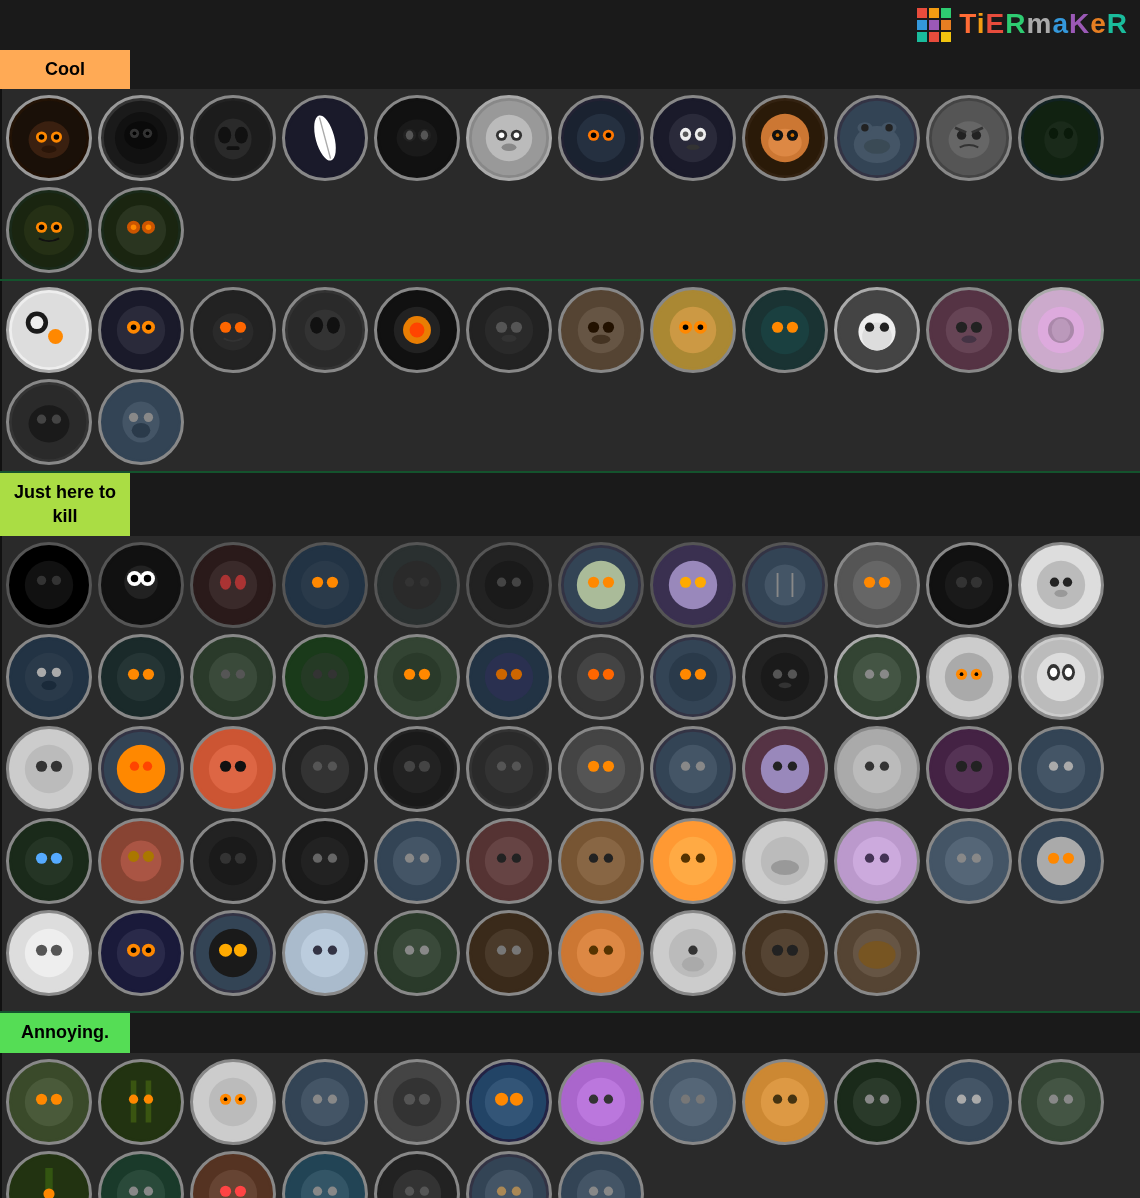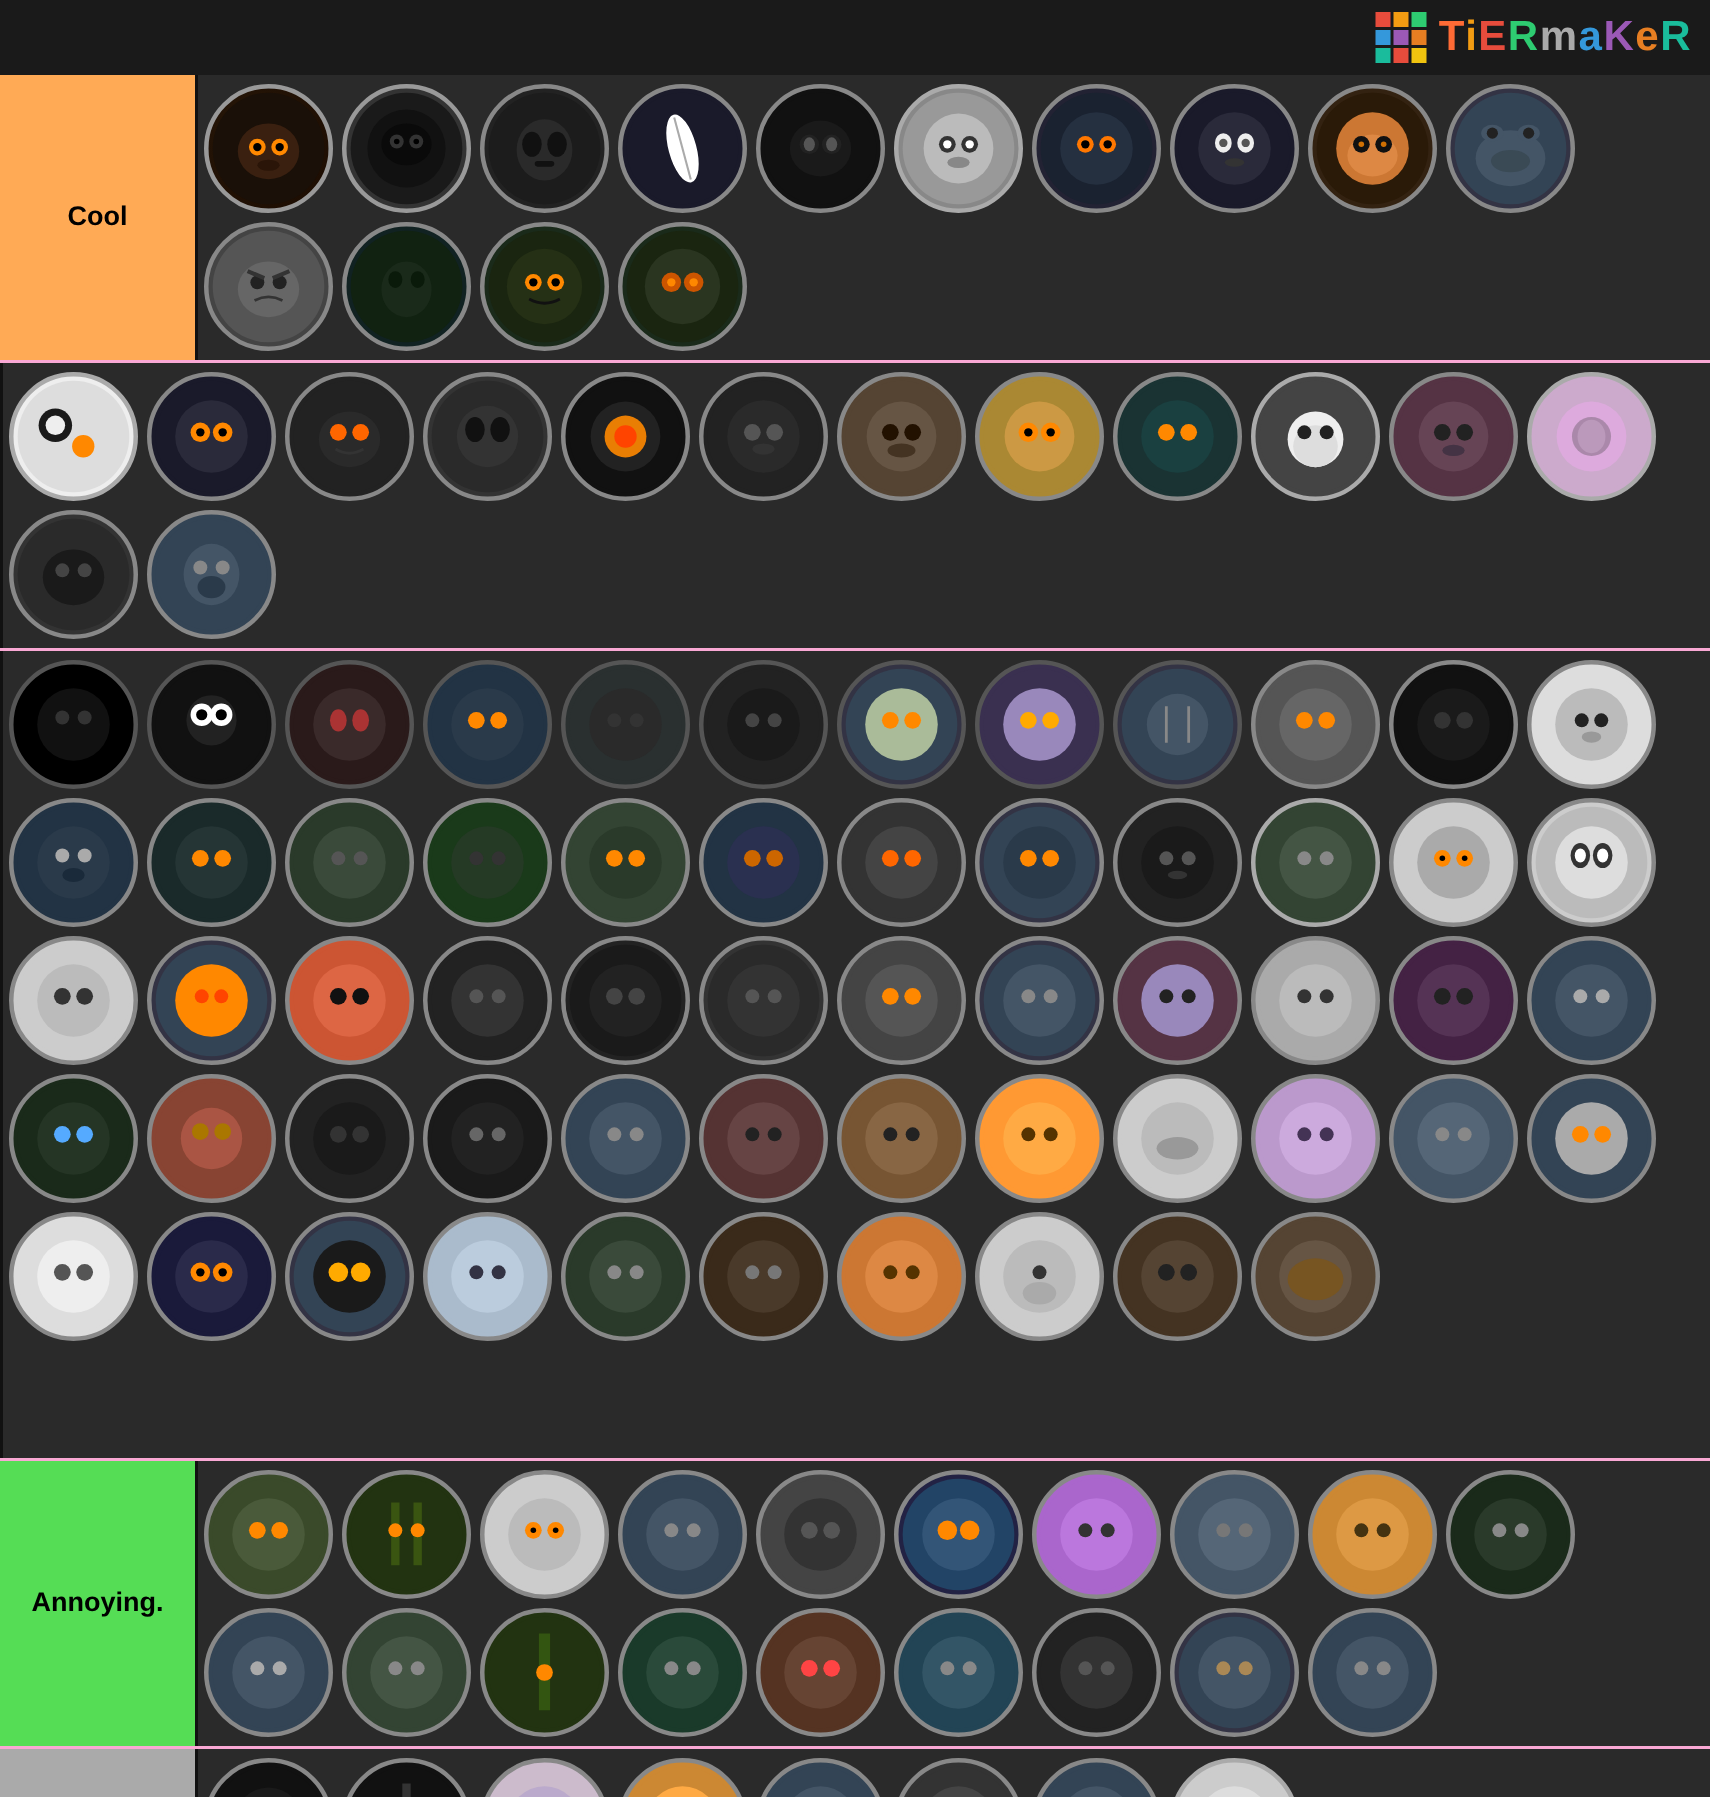--- a/index.html
+++ b/index.html
@@ -7,22 +7,23 @@
       background: #1a1a1a;
       font-family: Arial, sans-serif;
       width: 1140px;
       min-height: 1198px;
     }
     .tier-table {
       width: 1140px;
     }
     .tier-row {
       display: flex;
-      border-bottom: 2px solid #f9a8d4;
+      border-bottom: 2px solid #14532d;
       min-height: 90px;
+      flex-direction: column;
     }
     .tier-label {
       width: 130px;
       min-width: 130px;
       display: flex;
       align-items: center;
       justify-content: center;
       text-align: center;
       font-size: 18px;
       font-weight: bold;
@@ -403,20 +404,21 @@
             <ellipse cx="43" cy="43" rx="20" ry="22" fill="#445566"></ellipse>
             <circle cx="35" cy="38" r="5" fill="#888"></circle>
             <circle cx="51" cy="38" r="5" fill="#888"></circle>
             <ellipse cx="43" cy="52" rx="10" ry="8" fill="#2a3a4a"></ellipse>
           </svg>
       </div>
     </div>
   </div>
 
   <div class="tier-row" style="min-height: 540px;">
+    <div class="tier-label justkill-bg">Just here to kill</div>
     <div class="tier-content">
 
       <div class="circle-item" style="background:#000; border-color:#555;">
         <svg viewBox="0 0 86 86">
             <circle cx="43" cy="43" r="40" fill="#000"></circle>
             <circle cx="43" cy="43" r="26" fill="#111"></circle>
             <circle cx="35" cy="38" r="5" fill="#333"></circle>
             <circle cx="51" cy="38" r="5" fill="#333"></circle>
           </svg>
       </div>

